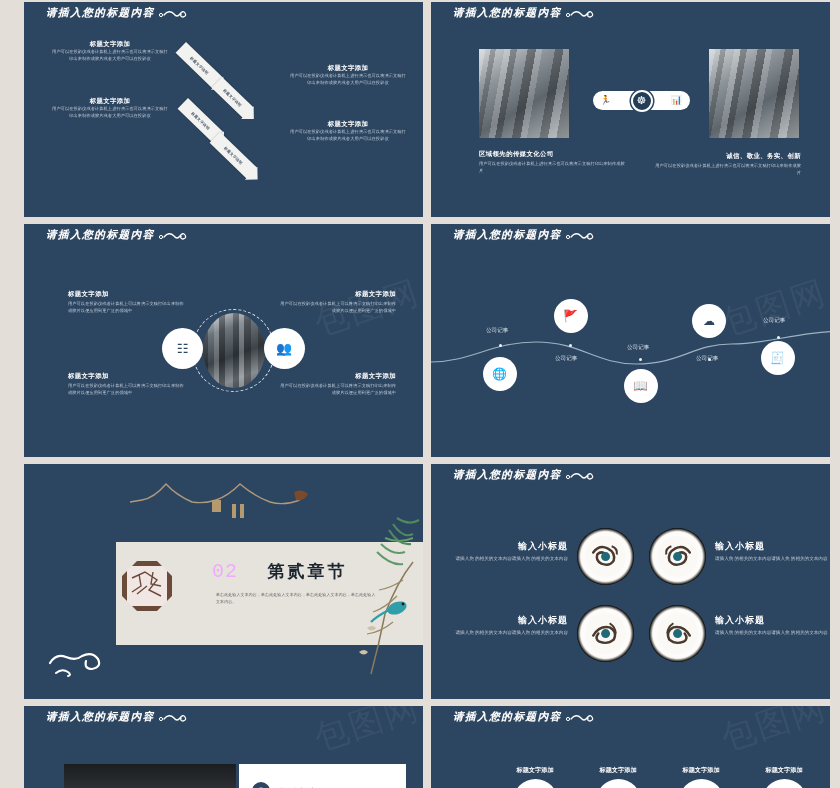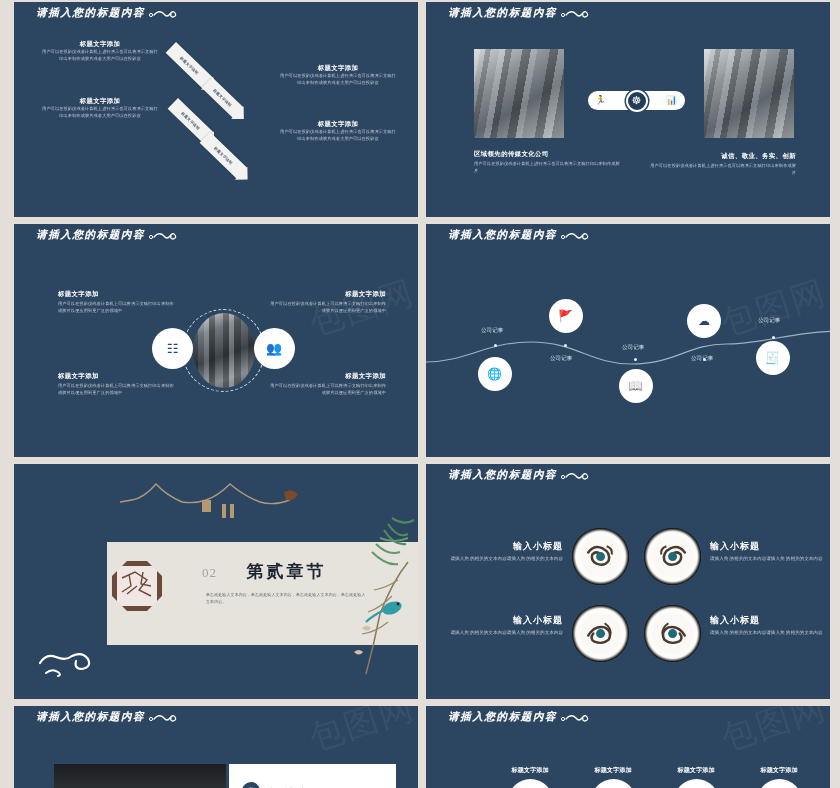--- a/index.html
+++ b/index.html
@@ -7,21 +7,21 @@
   body {
     background:#e3ded7;
     font-family:"Liberation Sans","DejaVu Sans",sans-serif;
   }
   .grid {
     width:840px; height:788px;
     display:grid;
     grid-template-columns:1fr 1fr;
     grid-template-rows:215px 233px 235px 105px;
     column-gap:8px; row-gap:7px;
-    padding:2px 10px 0 14px;
+    padding:2px 10px 0 24px;
   }
   .slide {
     position:relative;
     background:#2c4560;
     overflow:hidden;
   }
 
   
   .stitle {
     position:absolute; left:5.5%; top:4px;
@@ -115,22 +115,22 @@
   .tmlabel{position:absolute;color:#dbe3ea;font-size:5.6px;white-space:nowrap;}
   .tmdot{position:absolute;width:3px;height:3px;border-radius:50%;background:#eef3f7;}
 
   
   .s5{ background:#2c4560; }
   .s5 .band{
     position:absolute;left:23%;top:33%;width:77%;height:44%;
     background:#e6e3dd;
   }
   .s5 .secnum{
-    font-family:Liberation Serif, serif;
-    color:#a3a3a3;font-size:13px;font-weight:normal;letter-spacing:1px;
+    font-family:Liberation Mono, monospace;
+    color:#f0abfc;font-size:20px;font-weight:normal;letter-spacing:1px;
   }
   .s5 .sectitle{
     font-family:"Liberation Serif","DejaVu Serif",serif;
     color:#1d2630;font-size:17px;font-weight:bold;letter-spacing:3px;
   }
   .s5 .secbody{color:#5a5d60;font-size:3.9px;line-height:1.8;letter-spacing:.2px;}
   .octwin{
     position:absolute;width:50px;height:50px;
     background:#f0e6e4;
     border:5px solid #6b4a3a;

